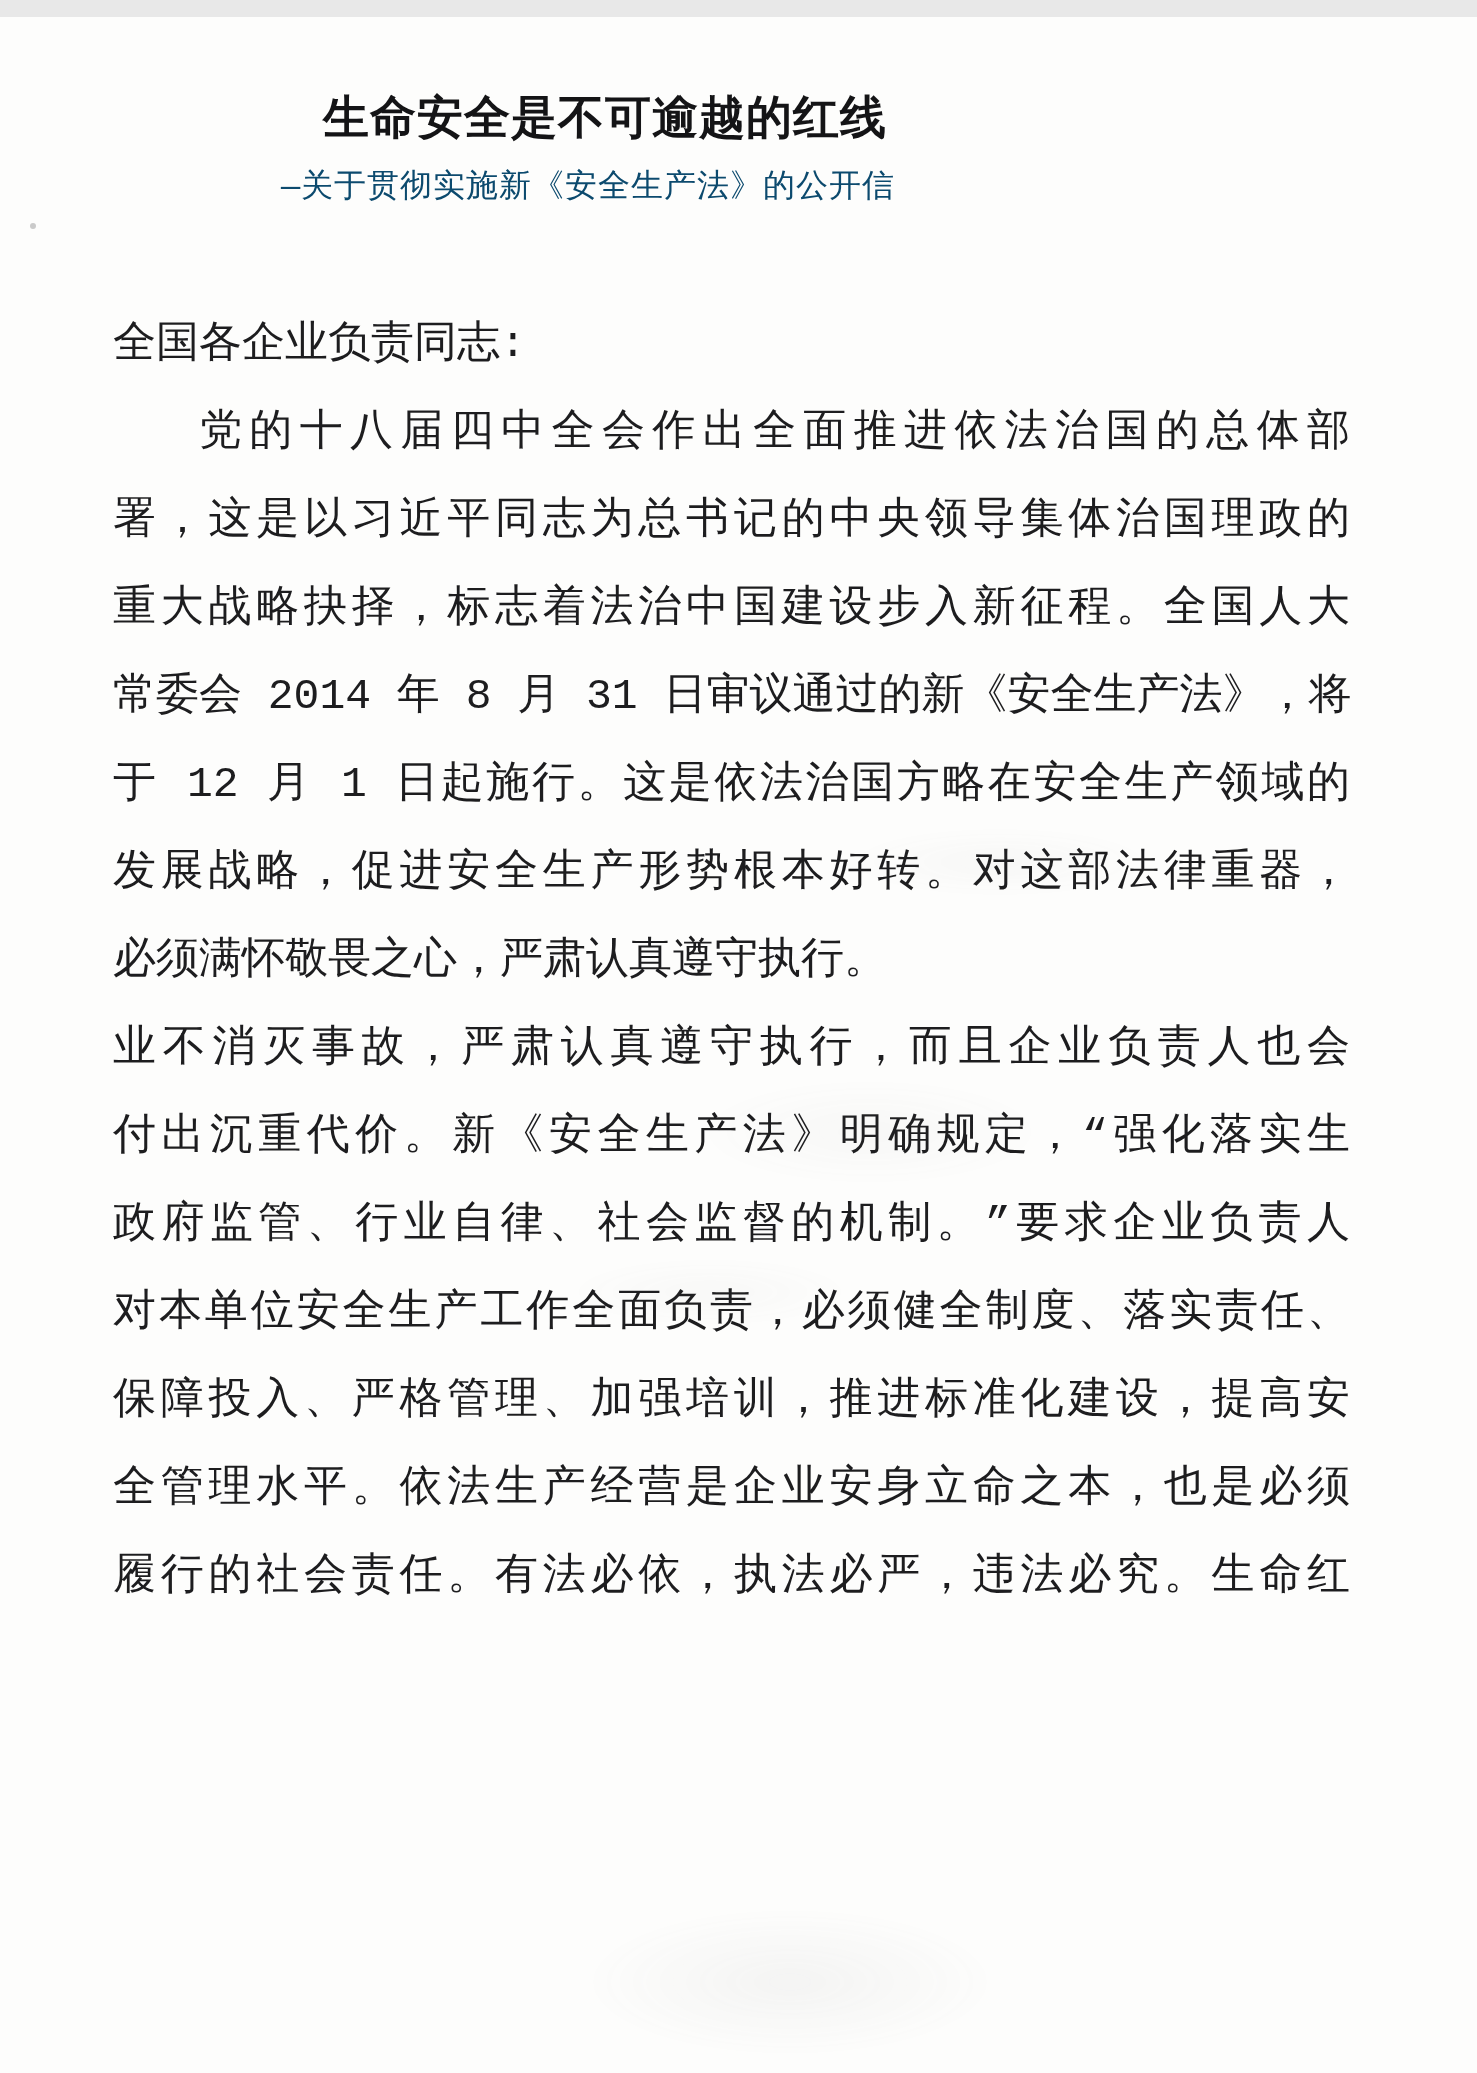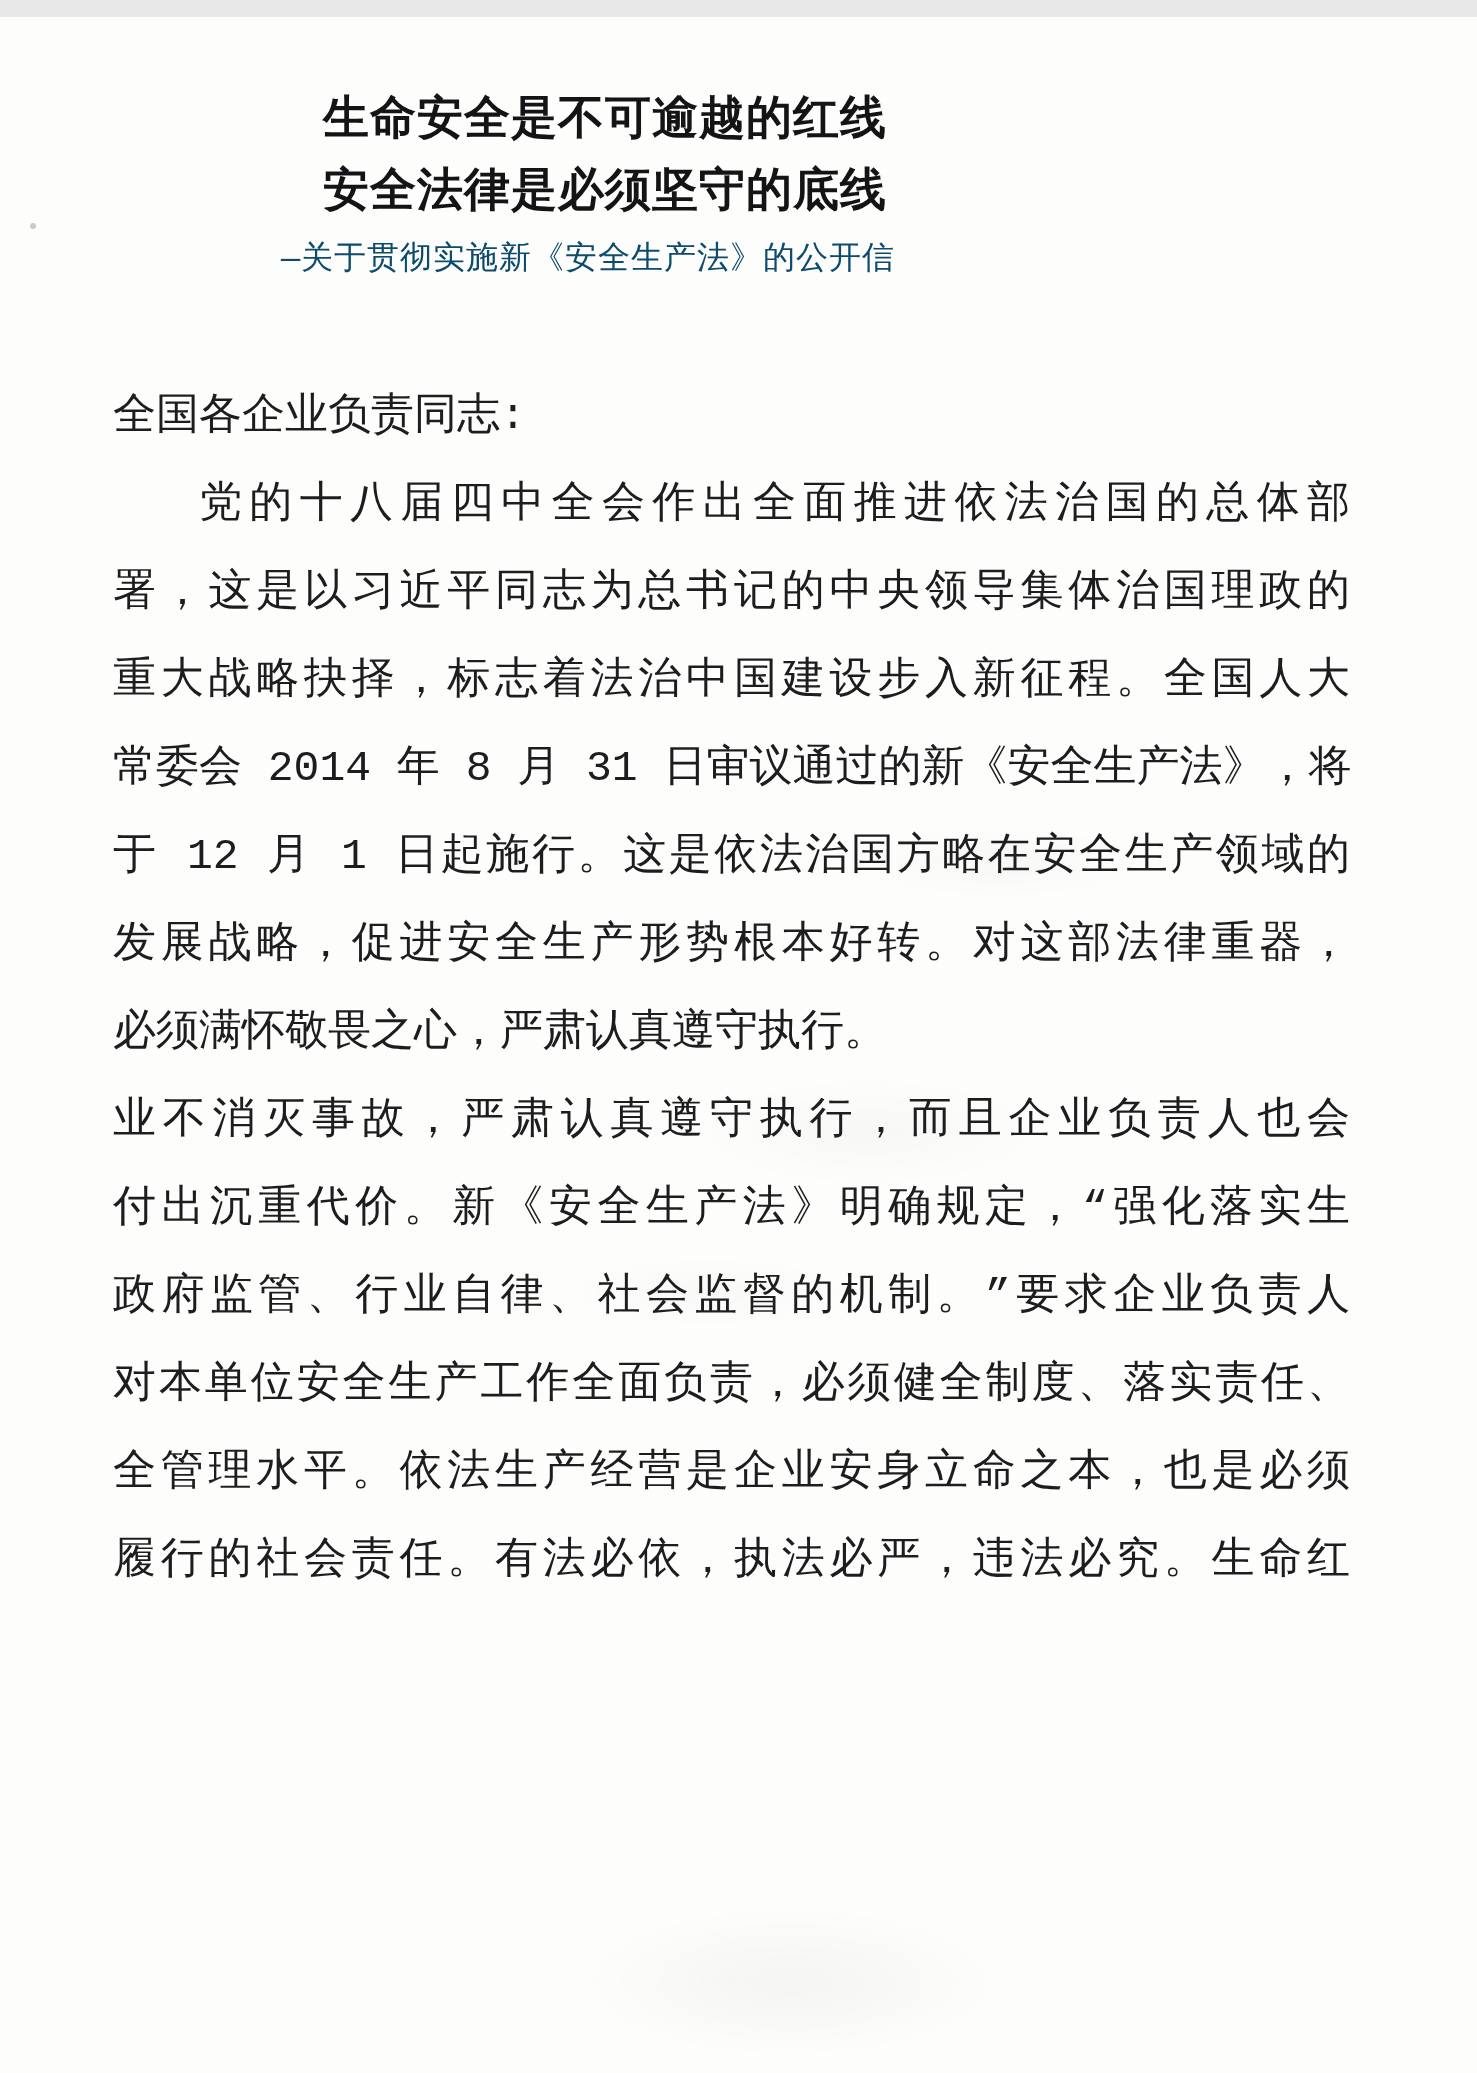--- a/index.html
+++ b/index.html
@@ -92,21 +92,20 @@
     pointer-events: none;
   }
 </style>
 </head>
 <body>
 
 <div class="page">
 
   <div class="titles">
     <h1 class="title-line">生命安全是不可逾越的红线</h1>
-    <h1 class="title-line">安全法律是必须坚守的底线</h1>
   </div>
 
   <div class="subtitle-wrap">
     <div class="subtitle">—关于贯彻实施新《安全生产法》的公开信</div>
   </div>
 
   <div class="body">
     <div class="salutation">全国各企业负责同志:</div>
     <div id="paragraphs">
         <div class="paragraph">
@@ -116,20 +115,21 @@
           <div class="line">常委会 2014 年 8 月 31 日审议通过的新《安全生产法》，将</div>
           <div class="line">于 12 月 1 日起施行。这是依法治国方略在安全生产领域的</div>
           <div class="line">发展战略，促进安全生产形势根本好转。对这部法律重器，</div>
           <div class="line short">必须满怀敬畏之心，严肃认真遵守执行。</div>
         </div>
         <div class="paragraph">
           <div class="line">业不消灭事故，严肃认真遵守执行，而且企业负责人也会</div>
           <div class="line">付出沉重代价。新《安全生产法》明确规定，“强化落实生</div>
           <div class="line">政府监管、行业自律、社会监督的机制。”要求企业负责人</div>
           <div class="line">对本单位安全生产工作全面负责，必须健全制度、落实责任、</div>
+          <div class="line">保障投入、严格管理、加强培训，推进标准化建设，提高安</div>
           <div class="line">全管理水平。依法生产经营是企业安身立命之本，也是必须</div>
           <div class="line">履行的社会责任。有法必依，执法必严，违法必究。生命红</div>
         </div>
       </div>
   </div>
 
   <div class="ghost g1"></div>
   <div class="ghost g2"></div>
   <div class="ghost g3"></div>
   <div class="ghost g4"></div>

